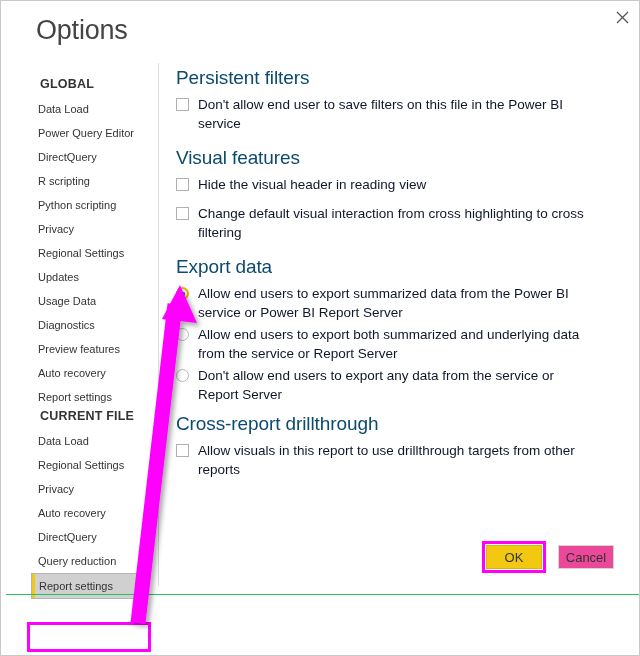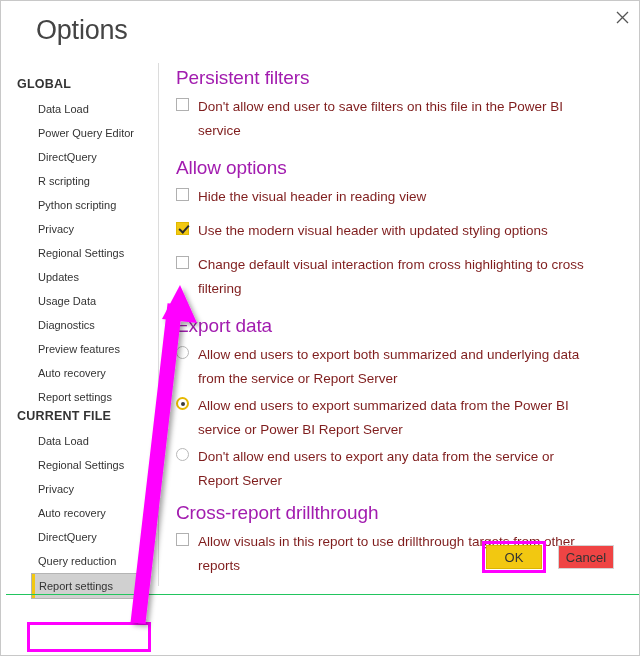--- a/index.html
+++ b/index.html
@@ -75,21 +75,21 @@
     top: 70px;
     width: 157px;
     height: 578px;
     box-sizing: border-box;
   }
   .nav-group-title {
     font-size: 12.5px;
     font-weight: bold;
     color: #333333;
     letter-spacing: 0.2px;
-    padding-left: 16px;
+    padding-left: 39px;
     margin-bottom: 6px;
   }
   #group-global   { margin-top: 6px; }
   #group-current  { }
 
   .nav-item {
     position: relative;
     height: 24px;
     line-height: 24px;
     font-size: 11px;
@@ -132,37 +132,37 @@
   
   #content {
     position: absolute;
     left: 175px;
     top: 66px;
     width: 450px;
   }
   .section-title {
     font-size: 19px;
     font-weight: 400;
-    color: #a21caf;
+    color: #0c4a6e;
     margin: 0 0 6px 0;
     letter-spacing: -0.1px;
   }
   .section { margin-bottom: 14px; }
   .section.tight { margin-bottom: 9px; }
 
   .option-row {
     display: flex;
     align-items: flex-start;
     margin-bottom: 10px;
   }
   .option-row.radio { margin-bottom: 3px; }
   .option-label {
     font-size: 13.5px;
-    line-height: 24px;
-    color: #7f1d1d;
+    line-height: 19px;
+    color: #0f172a;
     margin-left: 9px;
     max-width: 400px;
   }
 
   
   .cbx {
     flex: 0 0 auto;
     width: 13px;
     height: 13px;
     margin-top: 3px;
@@ -240,21 +240,21 @@
     left: 480px;
     top: -50px;
     width: 56px;
     background: #f2c811;
     border: 1px solid #dcb600;
   }
   #cancel-button {
     left: 552px;
     top: -50px;
     width: 56px;
-    background: #ef4444;
+    background: #ec4899;
     border: 1px solid #d4d4d4;
   }
   #annot-box-ok {
     position: absolute;
     left: 476px;
     top: -54px;
     width: 64px;
     height: 32px;
     box-sizing: border-box;
     border: 3px solid #ff00ff;
@@ -321,44 +321,40 @@
 
     <div class="section">
       <div class="section-title">Persistent filters</div>
       <div class="option-row">
         <span class="cbx"></span>
         <span class="option-label">Don't allow end user to save filters on this file in the Power BI service</span>
       </div>
     </div>
 
     <div class="section">
-      <div class="section-title">Allow options</div>
+      <div class="section-title">Visual features</div>
       <div class="option-row">
         <span class="cbx"></span>
         <span class="option-label">Hide the visual header in reading view</span>
       </div>
       <div class="option-row">
-        <span class="cbx checked"></span>
-        <span class="option-label">Use the modern visual header with updated styling options</span>
-      </div>
-      <div class="option-row">
         <span class="cbx"></span>
         <span class="option-label">Change default visual interaction from cross highlighting to cross filtering</span>
       </div>
     </div>
 
     <div class="section tight">
       <div class="section-title">Export data</div>
       <div class="option-row radio">
+        <span class="rdo selected"></span>
+        <span class="option-label">Allow end users to export summarized data from the Power BI service or Power BI Report Server</span>
+      </div>
+      <div class="option-row radio">
         <span class="rdo"></span>
         <span class="option-label">Allow end users to export both summarized and underlying data from the service or Report Server</span>
-      </div>
-      <div class="option-row radio">
-        <span class="rdo selected"></span>
-        <span class="option-label">Allow end users to export summarized data from the Power BI service or Power BI Report Server</span>
       </div>
       <div class="option-row radio">
         <span class="rdo"></span>
         <span class="option-label">Don't allow end users to export any data from the service or Report Server</span>
       </div>
     </div>
 
     <div class="section">
       <div class="section-title">Cross-report drillthrough</div>
       <div class="option-row">

